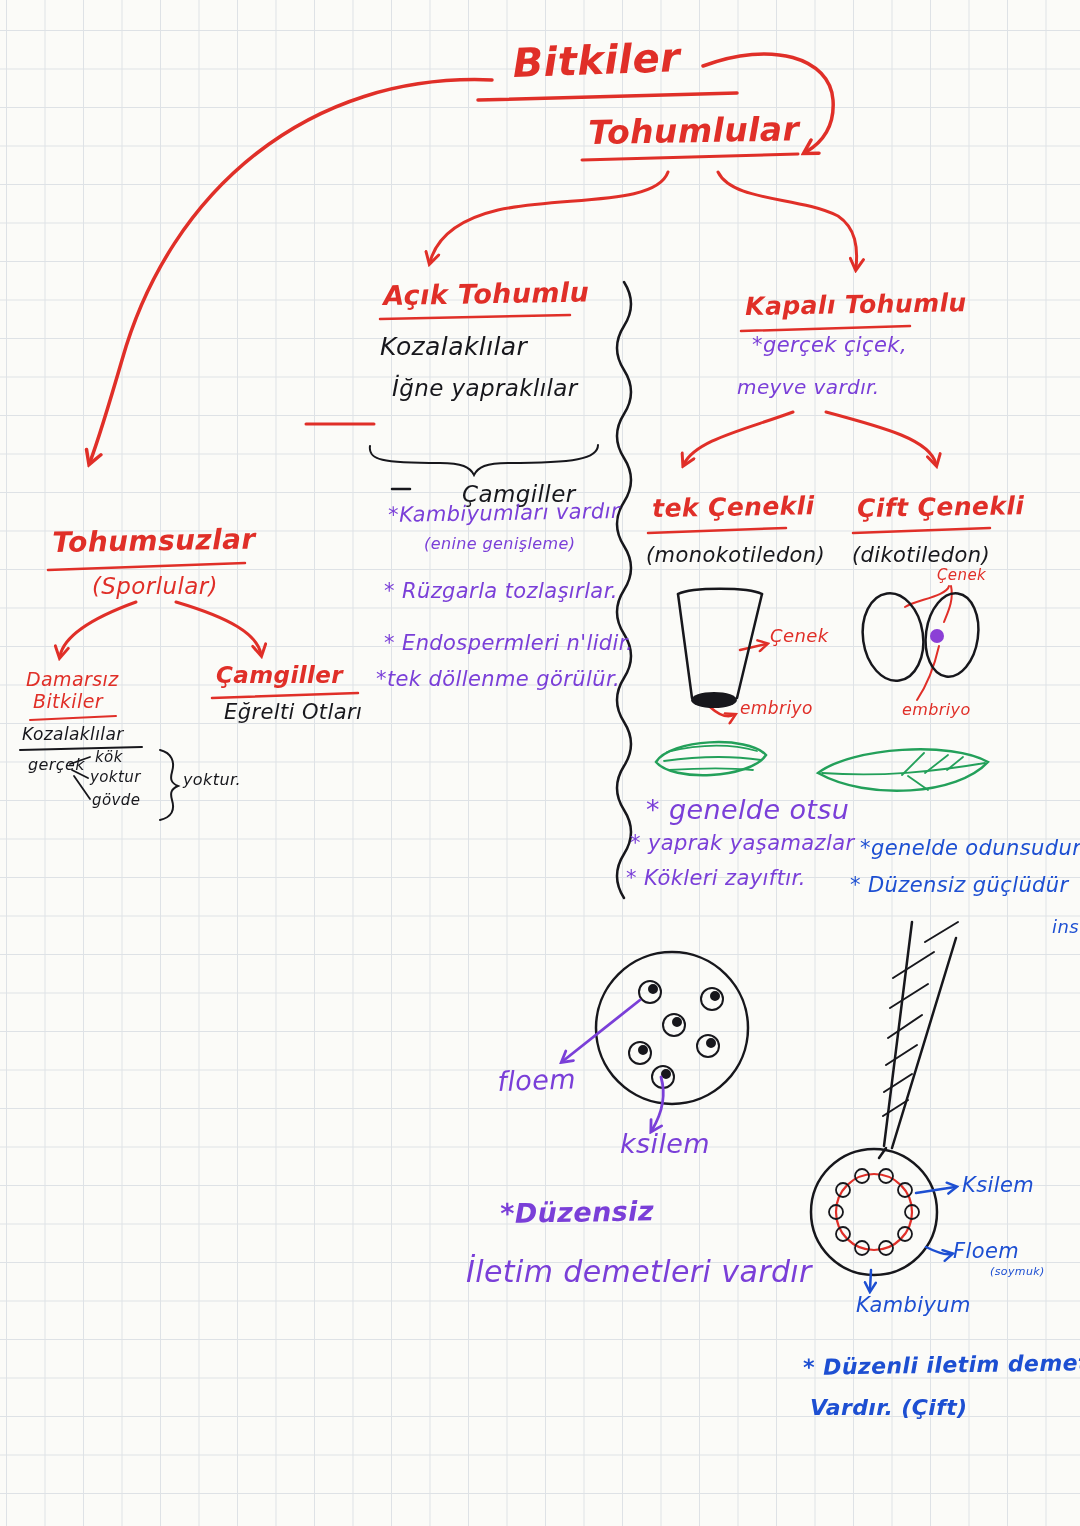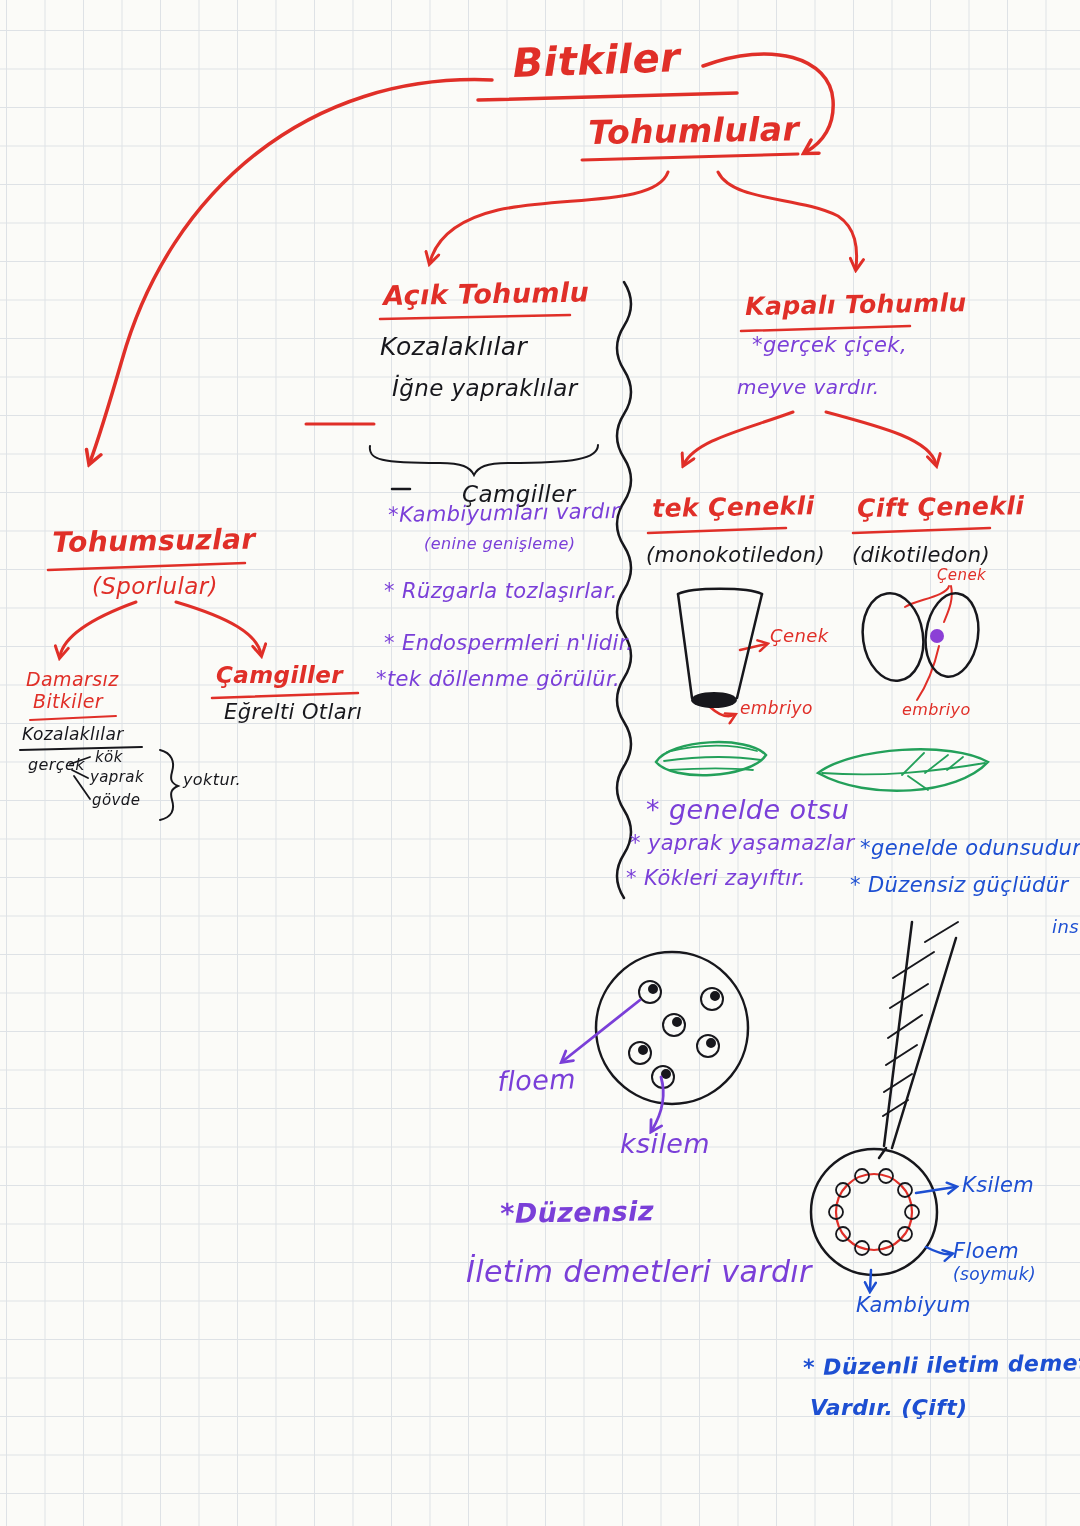--- a/index.html
+++ b/index.html
@@ -209,33 +209,33 @@
   <div class="hw blue" style="left:860px;top:837px;font-size:21px">*genelde odunsudur</div>
   <div class="hw blue" style="left:850px;top:874px;font-size:21px">* Düzensiz güçlüdür</div>
 
   <div class="hw purple" style="left:497px;top:1068px;font-size:27px;transform:rotate(-2deg)">floem</div>
   <div class="hw purple" style="left:620px;top:1130px;font-size:27px">ksilem</div>
   <div class="hw purple bold" style="left:500px;top:1200px;font-size:27px;transform:rotate(-1deg)">*Düzensiz</div>
   <div class="hw purple" style="left:466px;top:1256px;font-size:30px">İletim demetleri vardır</div>
 
   <div class="hw blue" style="left:962px;top:1174px;font-size:21px">Ksilem</div>
   <div class="hw blue" style="left:953px;top:1240px;font-size:21px">Floem</div>
-  <div class="hw blue" style="left:953px;top:1266px;font-size:17px">(soymuk)</div>
+  <div class="hw blue" style="left:990px;top:1266px;font-size:11px">(soymuk)</div>
   <div class="hw blue" style="left:856px;top:1294px;font-size:21px">Kambiyum</div>
   <div class="hw blue bold" style="left:803px;top:1356px;font-size:22px;transform:rotate(-1deg)">* Düzenli iletim demetleri</div>
   <div class="hw blue bold" style="left:810px;top:1396px;font-size:22px">Vardır. (Çift)</div>
 
   <div class="hw red bold" style="left:52px;top:528px;font-size:28px;transform:rotate(-1deg)">Tohumsuzlar</div>
   <div class="hw red" style="left:92px;top:574px;font-size:23px">(Sporlular)</div>
   <div class="hw red" style="left:26px;top:670px;font-size:19px">Damarsız</div>
   <div class="hw red" style="left:33px;top:692px;font-size:19px">Bitkiler</div>
   <div class="hw black" style="left:22px;top:726px;font-size:17px">Kozalaklılar</div>
   <div class="hw black" style="left:28px;top:757px;font-size:16px">gerçek</div>
   <div class="hw black" style="left:95px;top:750px;font-size:15px">kök</div>
-  <div class="hw black" style="left:90px;top:770px;font-size:15px">yaprak</div>
+  <div class="hw black" style="left:90px;top:770px;font-size:15px">yoktur</div>
   <div class="hw black" style="left:92px;top:793px;font-size:15px">gövde</div>
   <div class="hw black" style="left:183px;top:772px;font-size:16px">yoktur.</div>
   <div class="hw red bold" style="left:216px;top:663px;font-size:23px">Çamgiller</div>
   <div class="hw black" style="left:224px;top:701px;font-size:21px">Eğrelti Otları</div>
 
   <div class="hw blue" style="left:1052px;top:918px;font-size:18px">ins</div>
   <div class="hw blue" style="left:1120px;top:950px;font-size:24px">ki</div>
 
 </div>
 

